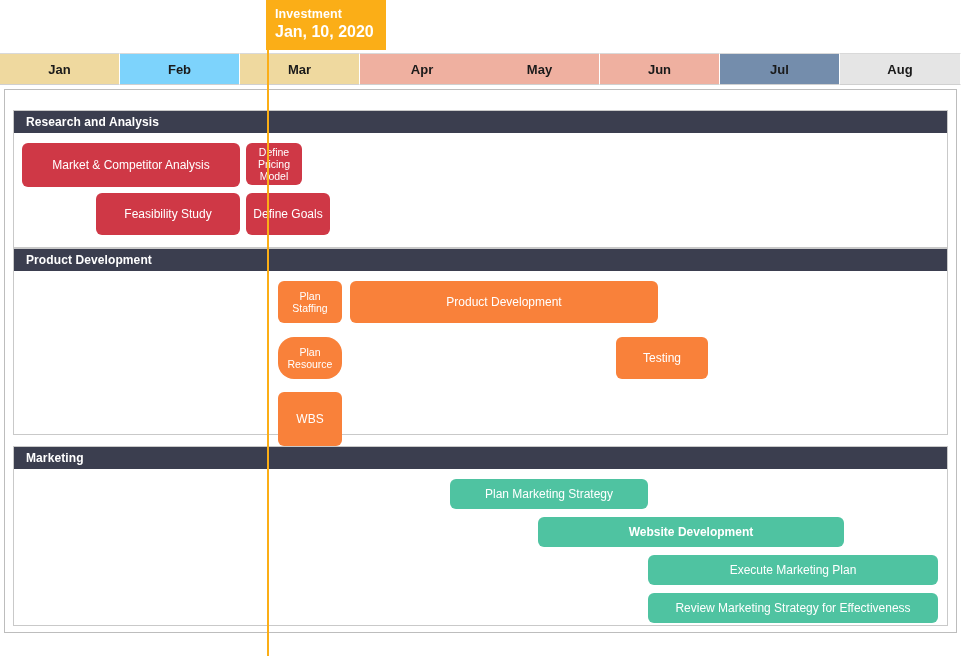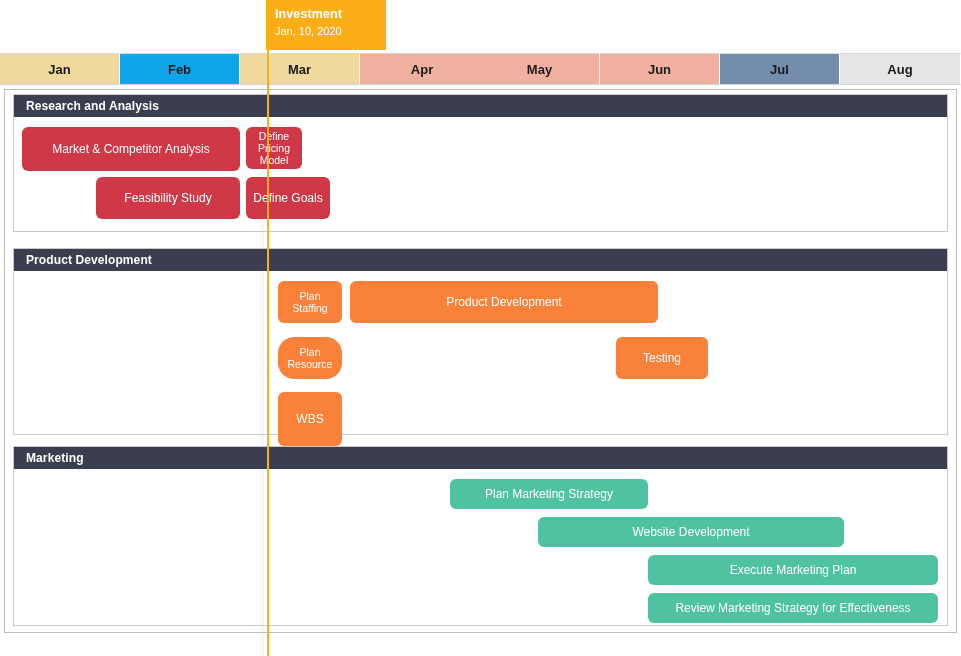--- a/index.html
+++ b/index.html
@@ -33,22 +33,22 @@
     display:block;
     color:#ffffff;
     font-size:12.5px;
     font-weight:bold;
     line-height:16px;
     letter-spacing:0.1px;
   }
   .marker-date{
     display:block;
     color:#ffffff;
-    font-size:11px;
-    font-weight:normal;
+    font-size:16px;
+    font-weight:bold;
     line-height:15px;
     margin-top:2px;
   }
 
   
   .timeline{
     position:absolute;
     left:0;top:53px;
     width:961px;height:32px;
     z-index:20;
@@ -118,21 +118,21 @@
 </style>
 </head>
 <body>
 
 <div id="gantt">
 
   <div class="timeline">
       <div class="month" style="left: 0px; width: 120px; background: rgb(239, 217, 159);">
         <span>Jan</span>
       </div>
-      <div class="month" style="left: 120px; width: 120px; background: #0ea5e9;">
+      <div class="month" style="left: 120px; width: 120px; background: #7dd3fc;">
         <span>Feb</span>
       </div>
       <div class="month" style="left: 240px; width: 120px; background: rgb(239, 217, 159);">
         <span>Mar</span>
       </div>
       <div class="month" style="left: 360px; width: 125px; background: rgb(239, 176, 160);">
         <span>Apr</span>
       </div>
       <div class="month" style="left: 480px; width: 120px; background: rgb(239, 176, 160);">
         <span>May</span>
@@ -142,21 +142,21 @@
       </div>
       <div class="month" style="left: 720px; width: 120px; background: rgb(116, 141, 172);">
         <span>Jul</span>
       </div>
       <div class="month" style="left: 840px; width: 121px; background: #e5e5e5;">
         <span>Aug</span>
       </div>
     </div>
 
   <div class="chart-body">
-      <div class="group" style="top: 4px; height: 138px;">
+      <div class="group" style="top: 20px; height: 138px;">
         <div class="group-header">
           <span>Research and Analysis</span>
         </div>
         <div class="group-rows" style="height: 115px;">
           <div class="bar red" style="left: 8px; width: 218px; top: 10px; height: 44px;">
             <span>Market &amp; Competitor Analysis</span>
           </div>
           <div class="bar red small" style="left: 232px; width: 56px; top: 10px; height: 42px;">
             <span>Define Pricing Model</span>
           </div>
@@ -191,21 +191,21 @@
         </div>
       </div>
       <div class="group" style="top: 356px; height: 180px;">
         <div class="group-header">
           <span>Marketing</span>
         </div>
         <div class="group-rows" style="height: 157px;">
           <div class="bar teal" style="left: 436px; width: 198px; top: 10px; height: 30px;">
             <span>Plan Marketing Strategy</span>
           </div>
-          <div class="bar teal" style="left: 524px; width: 306px; top: 48px; height: 30px;">
+          <div class="bar teal" style="left: 524px; width: 306px; top: 48px; height: 30px; font-weight: bold;">
             <span>Website Development</span>
           </div>
           <div class="bar teal" style="left: 634px; width: 290px; top: 86px; height: 30px;">
             <span>Execute Marketing Plan</span>
           </div>
           <div class="bar teal" style="left: 634px; width: 290px; top: 124px; height: 30px;">
             <span>Review Marketing Strategy for Effectiveness</span>
           </div>
         </div>
       </div>

